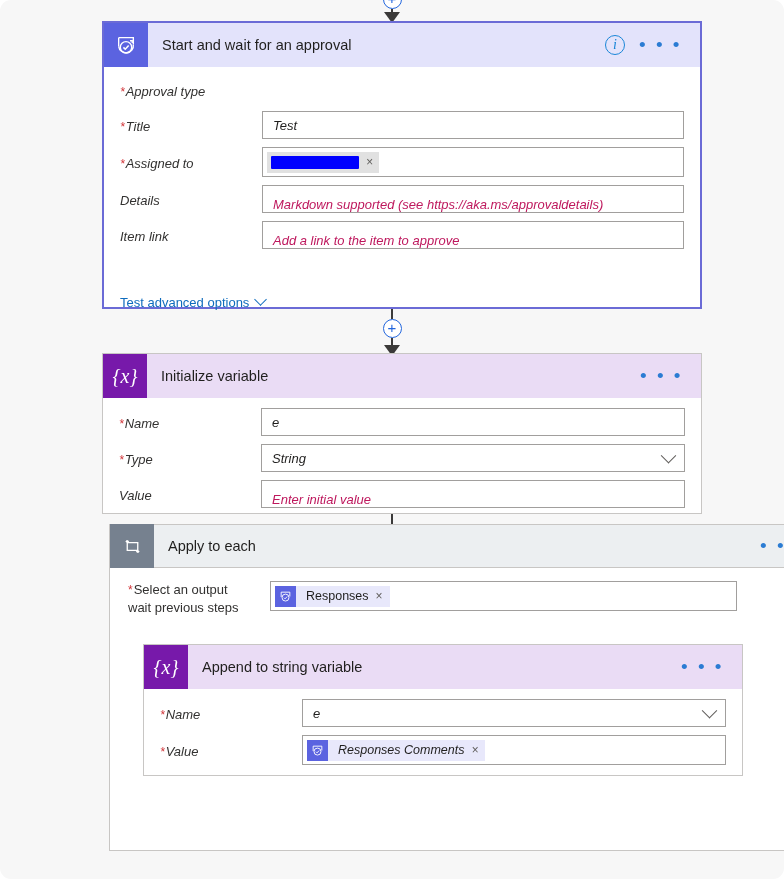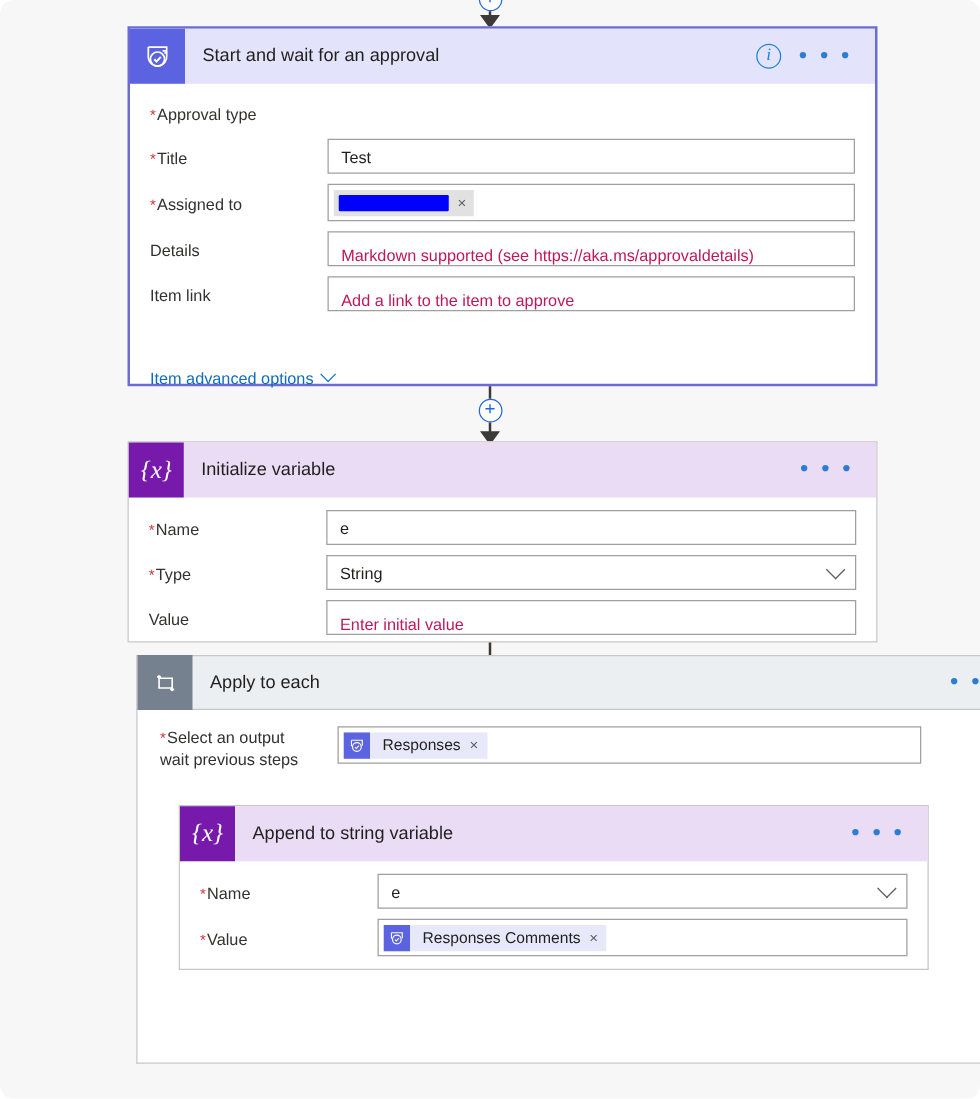--- a/index.html
+++ b/index.html
@@ -107,20 +107,21 @@
     font-family: "Liberation Serif", serif;
     font-style: italic;
   }
 
   
   .card-body { padding: 10px 16px 14px 16px; }
   .row {
     display: flex; align-items: center;
     margin-bottom: 8px;
     min-height: 26px;
+    font-style: italic;
   }
   .lbl {
     width: 142px; flex: 0 0 142px;
     font-size: 13px; color: #323130;
     line-height: 17px;
     padding-top: 3px;
   }
   .req { color: #d13438; font-size: 12px; margin-right: 1px; }
   .field {
     flex: 1 1 auto;
@@ -280,21 +281,21 @@
         <div class="lbl"><span>Item link</span></div>
         <div class="field ph">
           <span>Add a link to the item to approve</span>
         </div>
       </div>
 
       <div class="row">
       </div>
 
       <div class="adv-link">
-        <span>Item advanced options</span>
+        <span>Test advanced options</span>
         <span class="adv-chev"></span>
       </div>
 
     </div>
   </div>
 
   <div class="conn" style="top:309px;">
     <div class="line" style="height:10px;"></div>
     <div class="plusbtn">
         <span>+</span>

